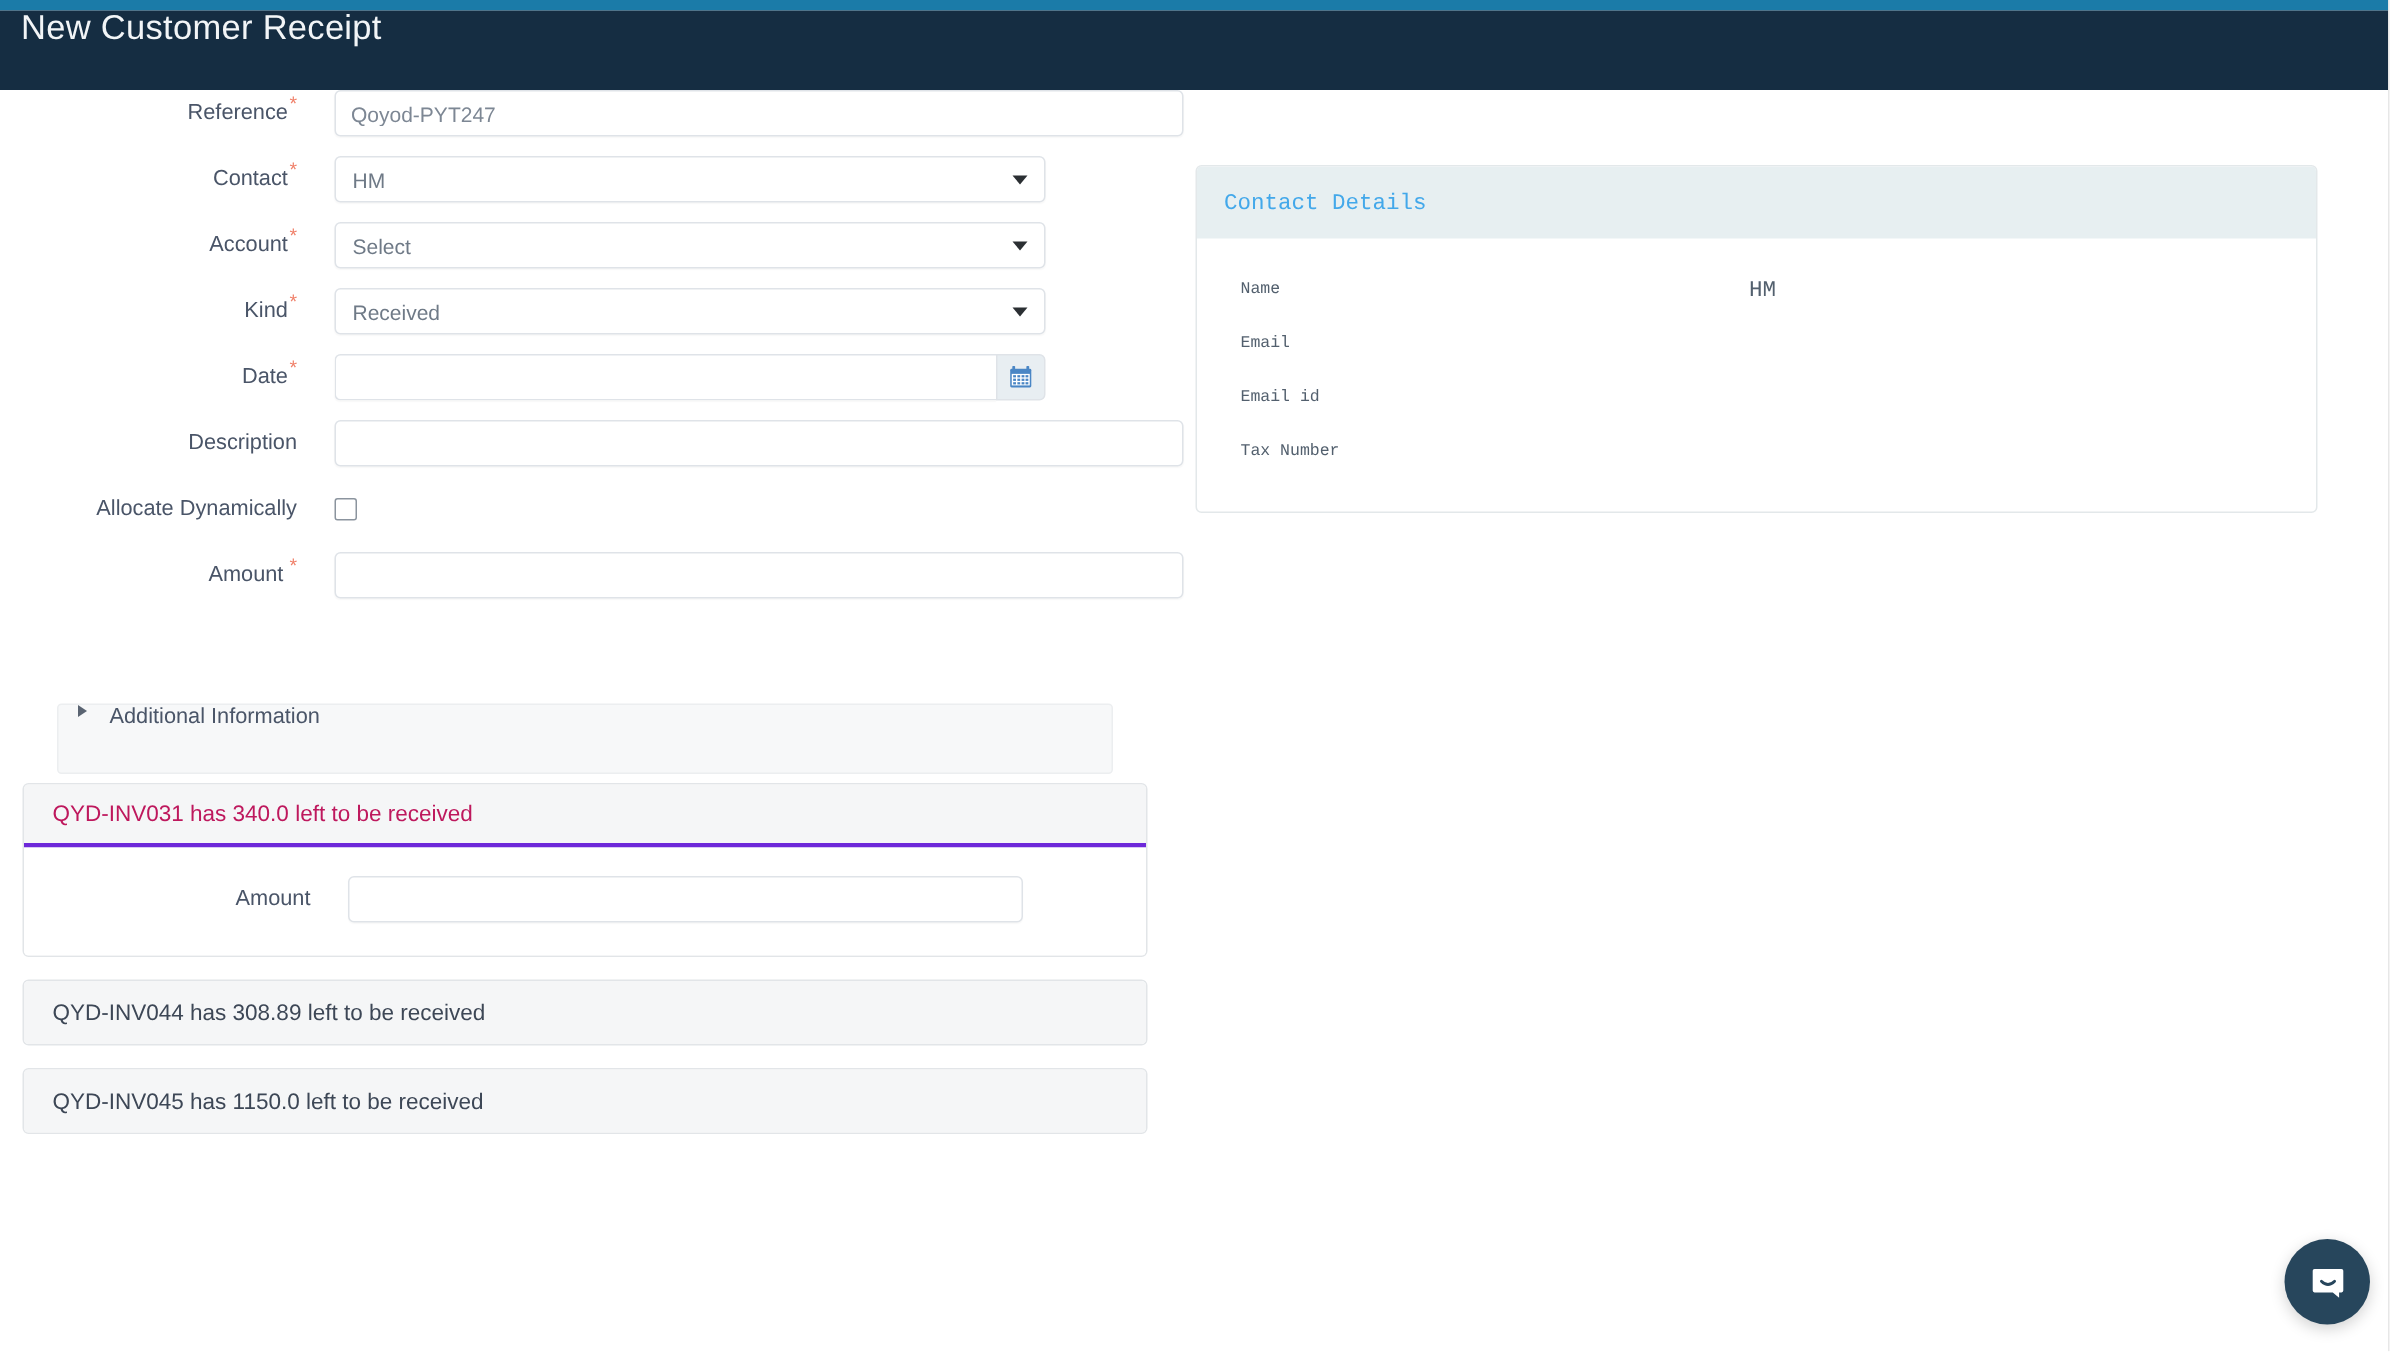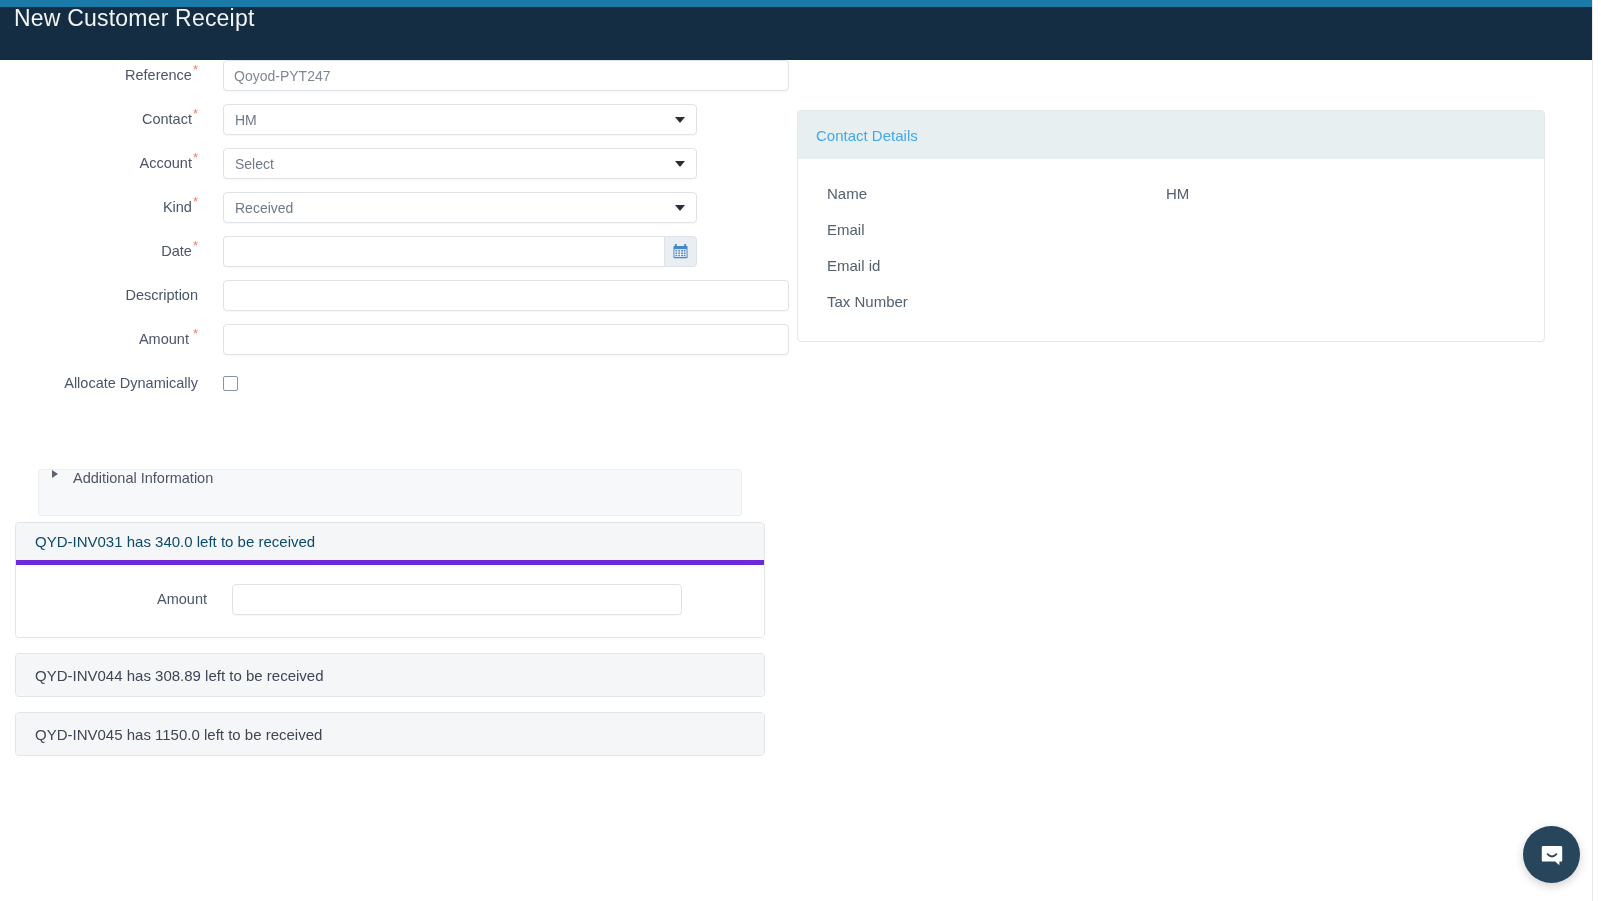--- a/index.html
+++ b/index.html
@@ -211,22 +211,22 @@
     height: 42px;
     background: #f5f6f7;
     display: flex;
     align-items: center;
     padding-left: 19px;
     font-size: 15px;
     color: #3d4756;
     cursor: pointer;
   }
   .inv-card.open > .inv-head {
-    color: #0c4a6e;
-    border-bottom: 5px solid #6d28d9;
+    color: #be185d;
+    border-bottom: 3px solid #6d28d9;
   }
   .inv-body {
     padding: 19px 0 22px 0;
     background: #ffffff;
   }
   .inv-row {
     display: flex;
     align-items: center;
   }
   .inv-row .form-label {
@@ -238,20 +238,21 @@
   
   .contact-panel {
     position: absolute;
     left: 797px;
     top: 50px;
     width: 748px;
     border: 1px solid #e3e8ea;
     border-radius: 4px;
     background: #ffffff;
     overflow: hidden;
+    font-family: Liberation Mono, monospace;
   }
   .contact-head {
     height: 48px;
     background: #e7eff1;
     display: flex;
     align-items: center;
     padding-left: 18px;
   }
   .contact-head-title {
     font-size: 15px;
@@ -259,21 +260,21 @@
   }
   .contact-body { padding: 16px 0 22px 0; }
   .contact-row {
     display: flex;
     height: 36px;
     align-items: center;
   }
   .contact-key {
     width: 200px;
     padding-left: 29px;
-    font-size: 15px;
+    font-size: 11px;
     color: #53606e;
   }
   .contact-val {
     font-size: 15px;
     color: #53606e;
     padding-left: 168px;
   }
 
   
   .chat-launcher {
@@ -393,30 +394,30 @@
       </div>
 
       <div class="form-row">
         <div class="form-label">Description</div>
         <div class="field-wrap">
           <input class="txt-input" type="text" value="" style="">
         </div>
       </div>
 
       <div class="form-row">
+        <div class="form-label">Allocate Dynamically</div>
+        <div class="field-wrap">
+          <div class="checkbox-box"></div>
+        </div>
+      </div>
+
+      <div class="form-row">
         <div class="form-label"><span>Amount</span><span class="req spaced">*</span></div>
         <div class="field-wrap">
           <input class="txt-input" type="text" value="" style="">
-        </div>
-      </div>
-
-      <div class="form-row">
-        <div class="form-label">Allocate Dynamically</div>
-        <div class="field-wrap">
-          <div class="checkbox-box"></div>
         </div>
       </div>
 
     </div>
 
     <div class="addl-panel">
       <span class="addl-arrow"></span>
       <span class="addl-label">Additional Information</span>
     </div>
 

